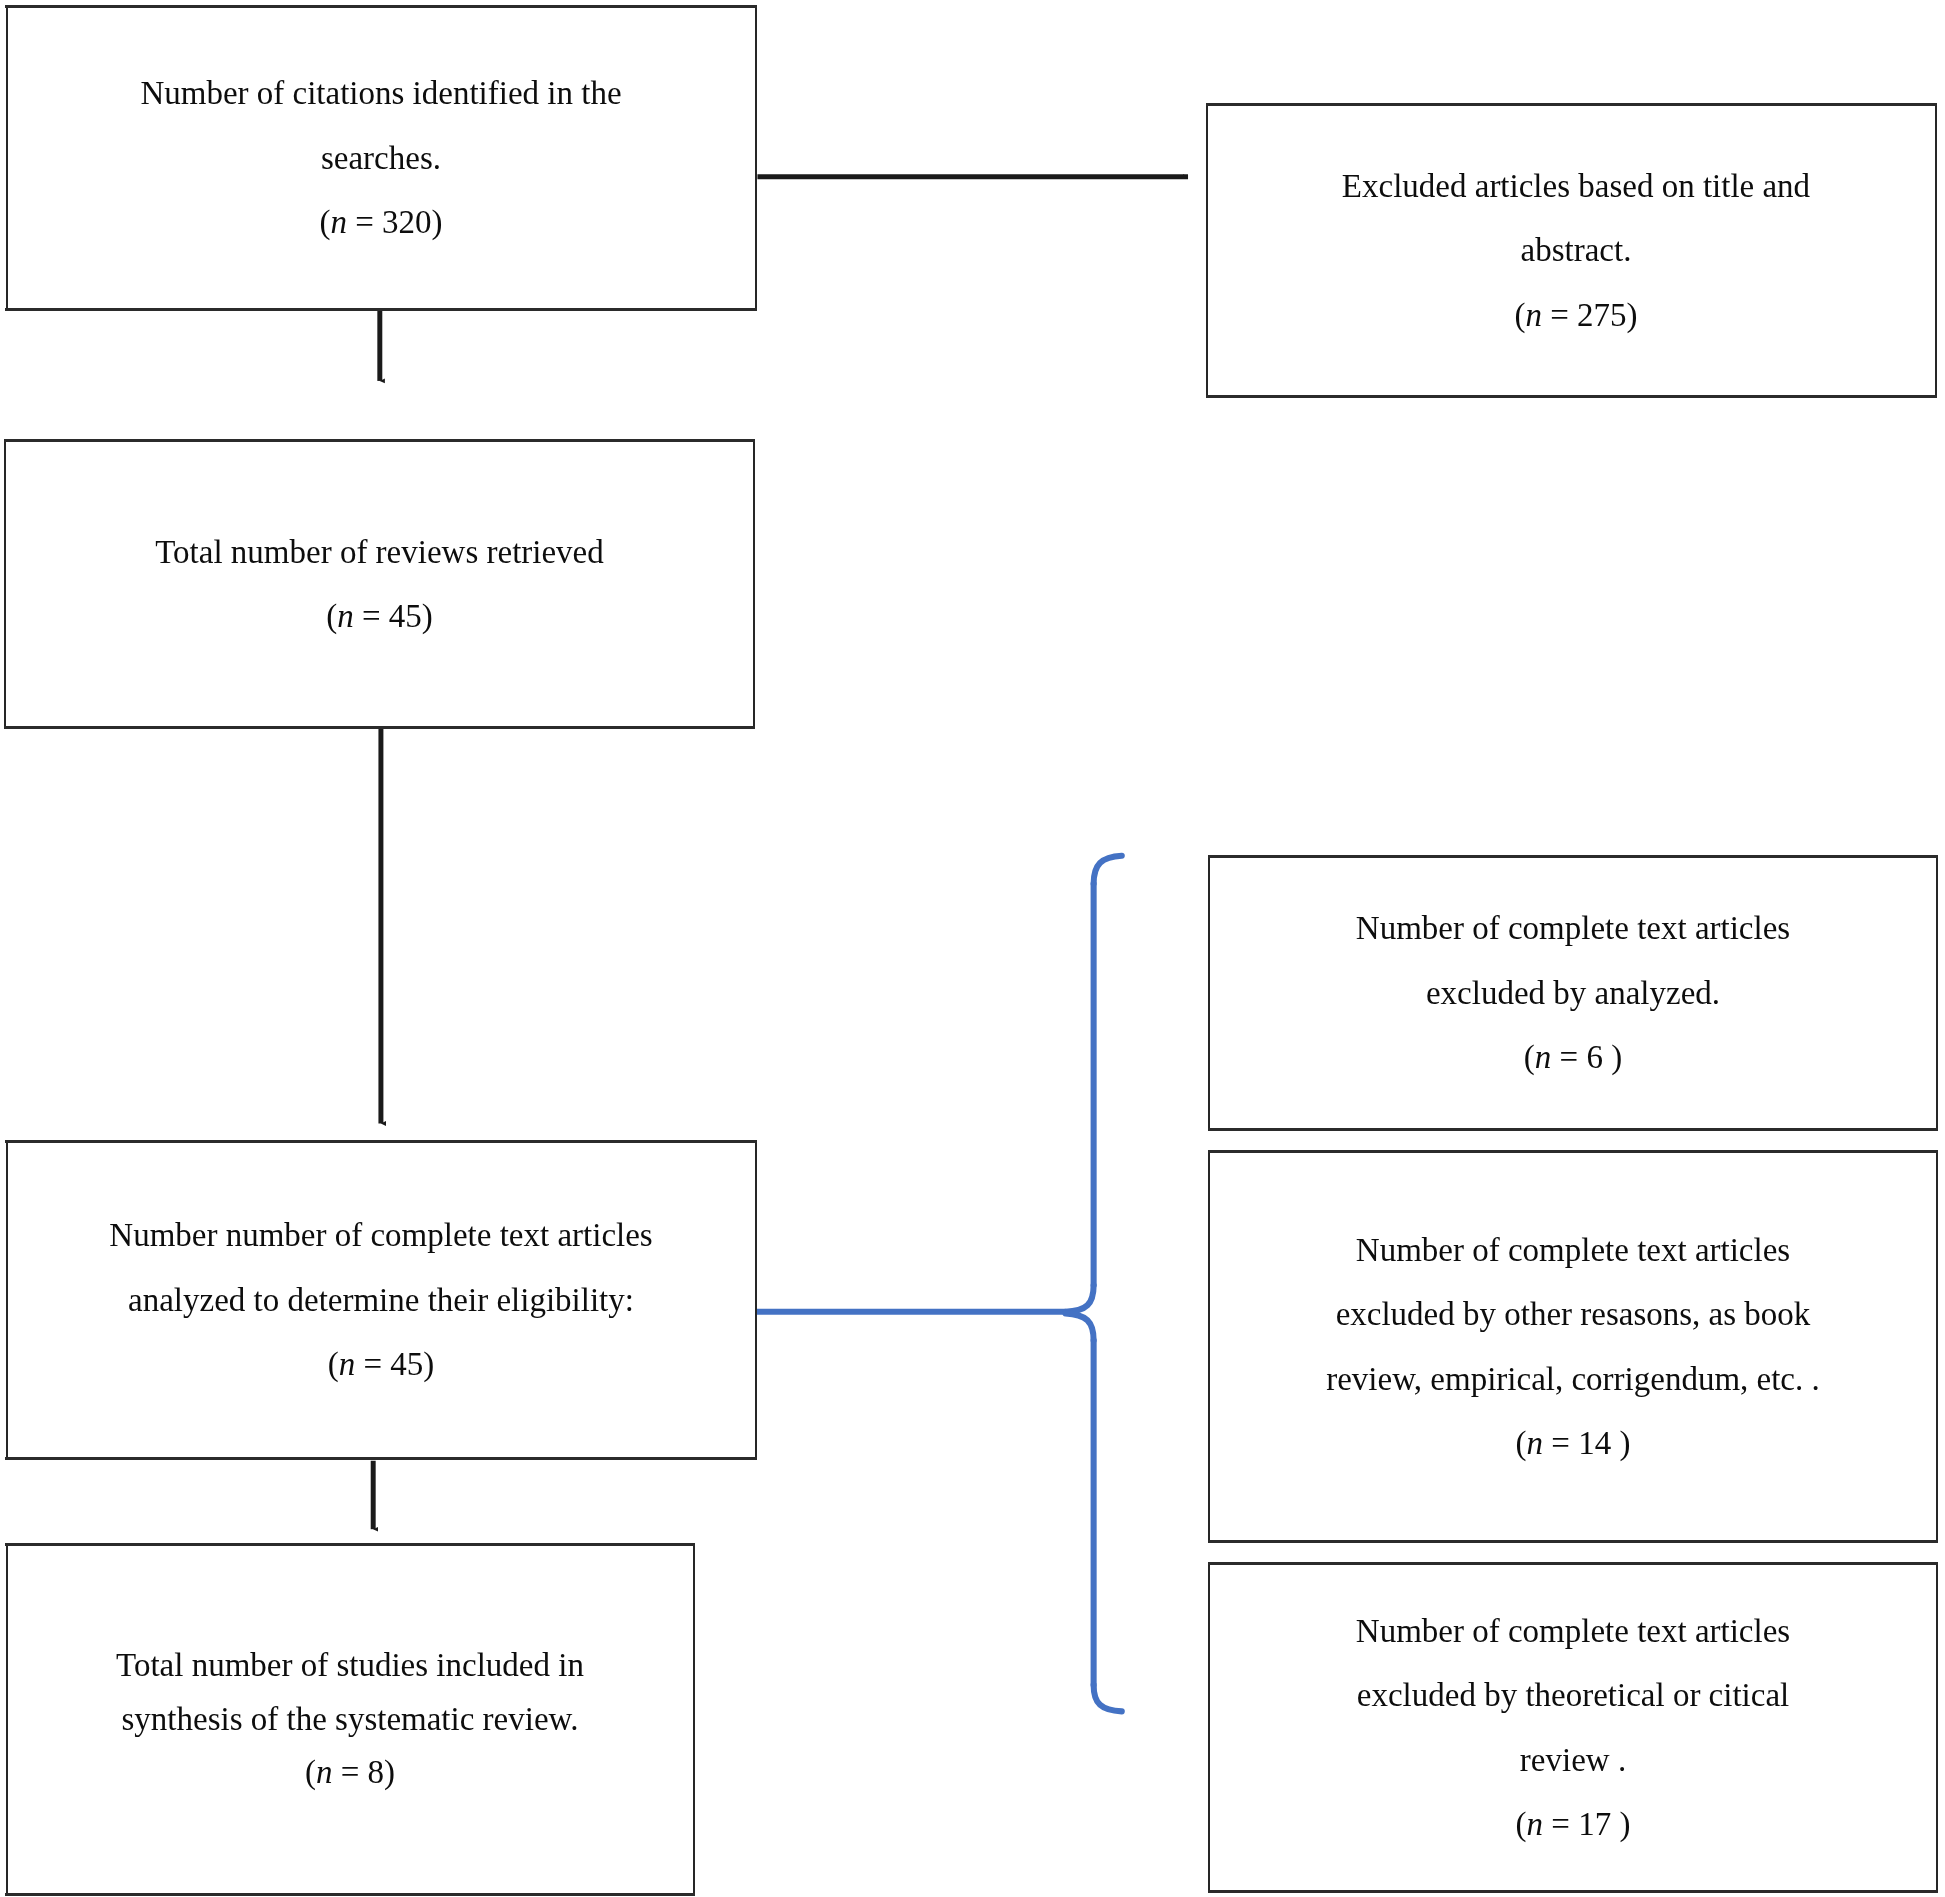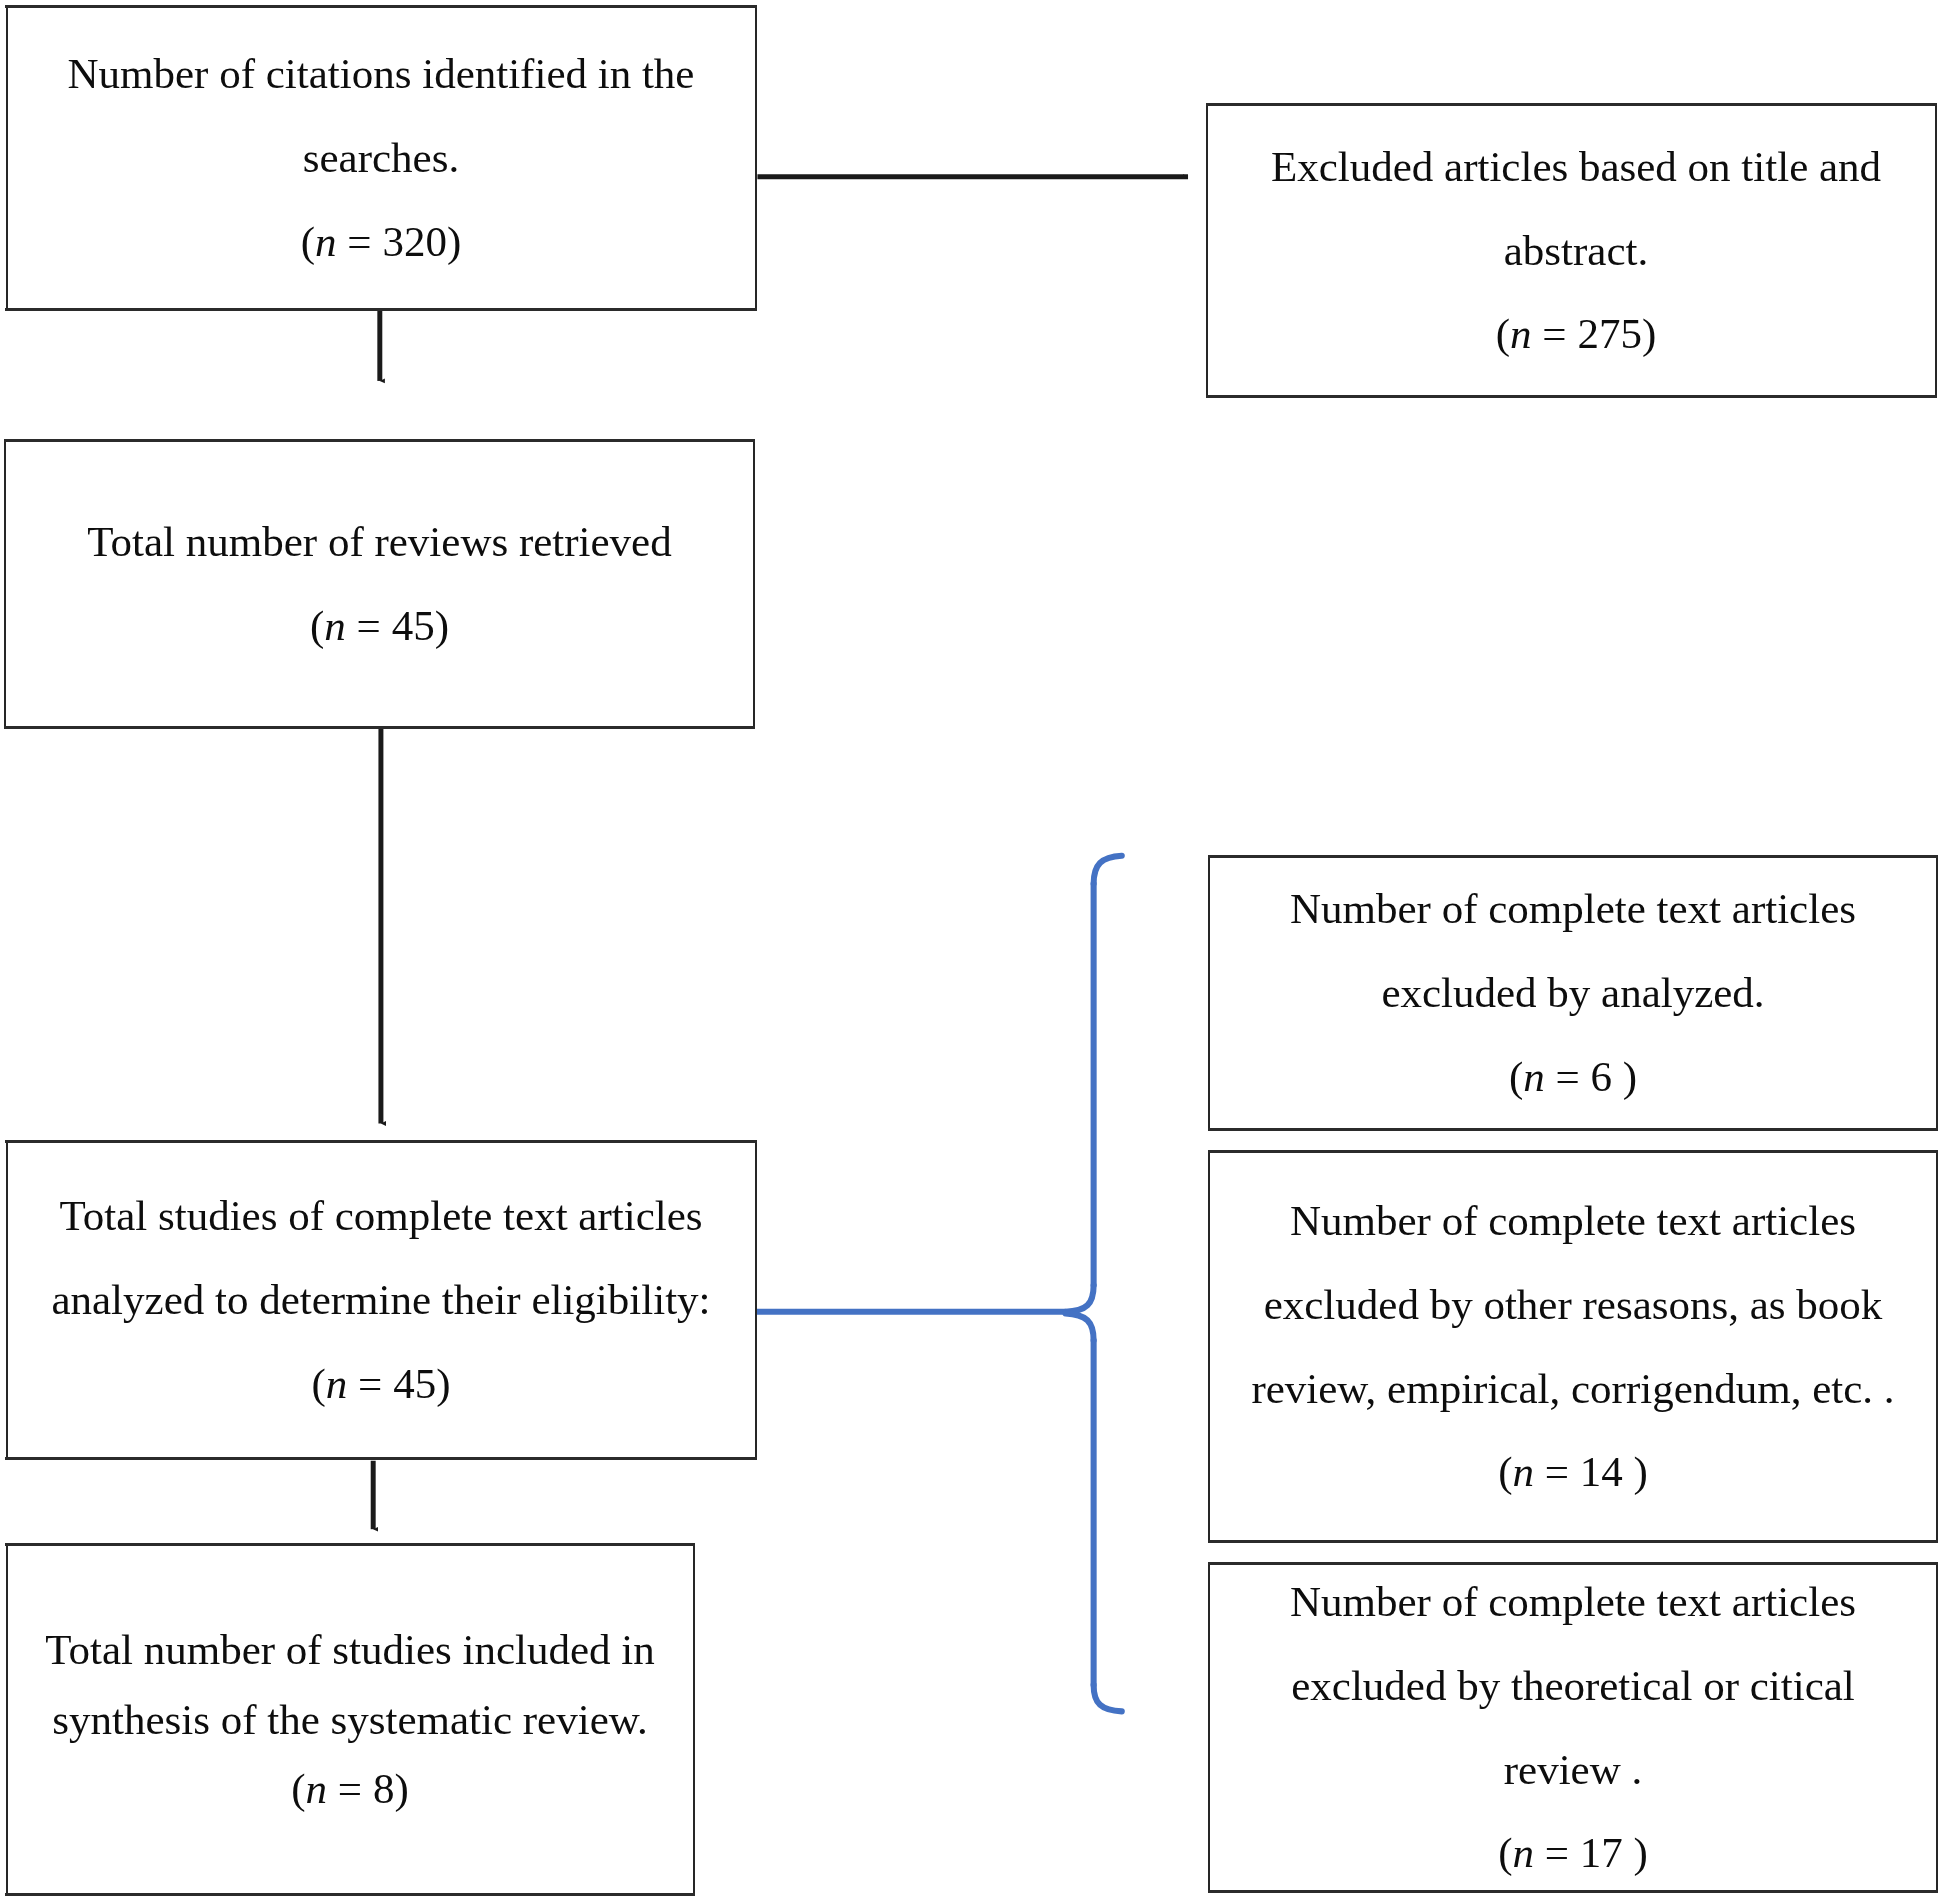--- a/index.html
+++ b/index.html
@@ -21,21 +21,21 @@
     position: absolute;
     box-sizing: border-box;
     border: 2.2px solid #262626;
     background: #ffffff;
     display: flex;
     flex-direction: column;
     align-items: center;
     justify-content: center;
     text-align: center;
     color: #0d0d0d;
-    font-size: 43px;
+    font-size: 33px;
     line-height: 1.95;
     padding: 10px 24px;
   }
   
   .node::before,
   .node::after {
     content: "";
     position: absolute;
     left: -2.2px;
     right: -2.2px;
@@ -131,21 +131,21 @@
     <span class="line">abstract.</span>
     <span class="nline"><span>(</span><span class="ital">n</span><span> = </span><span>275</span><span>)</span></span>
   </div>
 
   <div class="node" id="box-retrieved">
     <span class="line">Total number of reviews retrieved</span>
     <span class="nline"><span>(</span><span class="ital">n</span><span> = </span><span>45</span><span>)</span></span>
   </div>
 
   <div class="node" id="box-eligibility">
-    <span class="line">Total studies of complete text articles</span>
+    <span class="line">Number number of complete text articles</span>
     <span class="line">analyzed to determine their eligibility:</span>
     <span class="nline"><span>(</span><span class="ital">n</span><span> = </span><span>45</span><span>)</span></span>
   </div>
 
   <div class="node tight" id="box-included">
     <span class="line">Total number of studies included in</span>
     <span class="line">synthesis of the systematic review.</span>
     <span class="nline"><span>(</span><span class="ital">n</span><span> = </span><span>8</span><span>)</span></span>
   </div>
 

